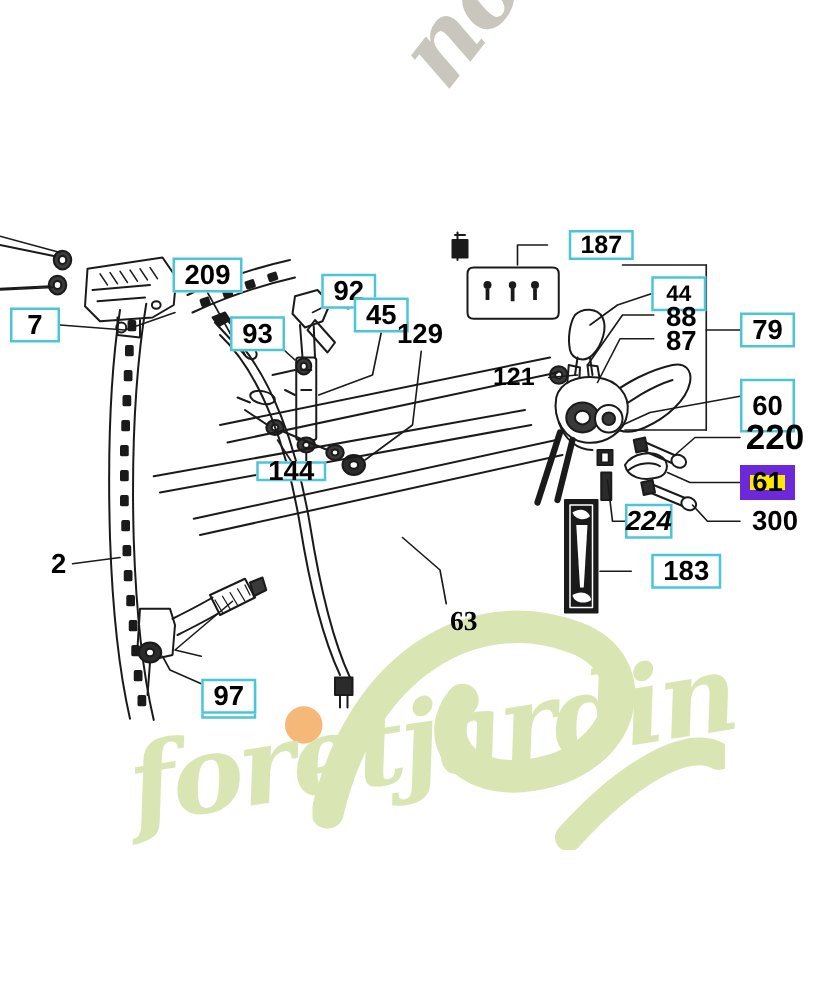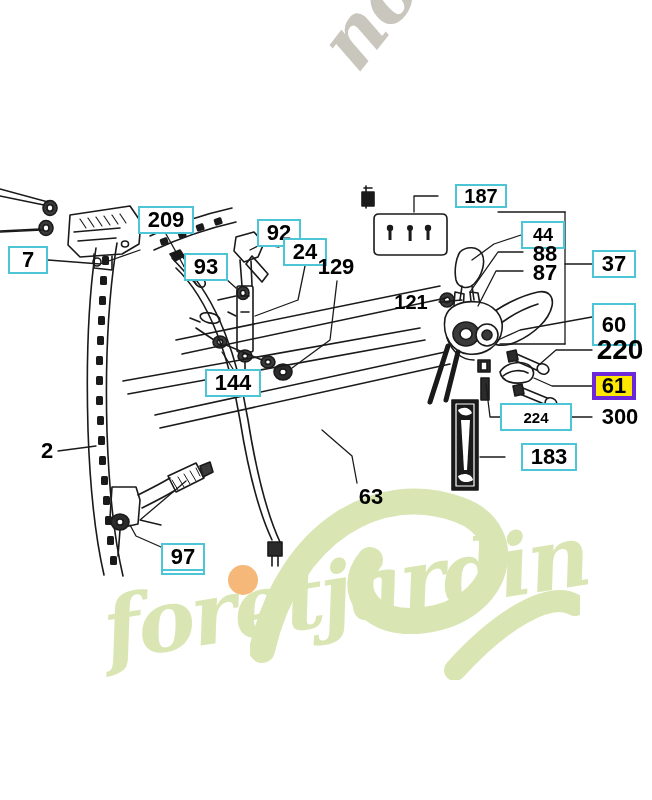--- a/index.html
+++ b/index.html
@@ -33,21 +33,21 @@
     display: flex;
     align-items: center;
     justify-content: center;
     box-sizing: border-box;
   }
   .callout.boxed {
     border: 2px solid #4cc6d6;
     background: #ffffff;
   }
   .callout.highlight {
-    border: 4px solid #6d28d9;
+    border: 8px solid #6d28d9;
     background: #ffe800;
   }
   .callout.plain {
     background: transparent;
     border: none;
   }
   
   .wm {
     position: absolute;
     pointer-events: none;
@@ -354,34 +354,34 @@
         <path d="M357 483 L 352 456 L 322 430"></path>
       </g>
     </g>
   </svg>
 
   <div id="callout-layer">
       <div class="callout boxed" style="left: 8px; top: 246px; width: 40px; height: 28px; font-size: 22px;">7</div>
       <div class="callout boxed" style="left: 138px; top: 206px; width: 56px; height: 28px; font-size: 22px;">209</div>
       <div class="callout boxed" style="left: 184px; top: 253px; width: 44px; height: 28px; font-size: 22px;">93</div>
       <div class="callout boxed" style="left: 257px; top: 219px; width: 44px; height: 28px; font-size: 22px;">92</div>
-      <div class="callout boxed" style="left: 283px; top: 238px; width: 44px; height: 28px; font-size: 22px;">24</div>
+      <div class="callout boxed" style="left: 283px; top: 238px; width: 44px; height: 28px; font-size: 22px;">45</div>
       <div class="callout plain" style="left: 308px; top: 253px; width: 56px; height: 28px; font-size: 22px;">129</div>
-      <div class="callout boxed" style="left: 205px; top: 369px; width: 56px; height: 28px; font-size: 22px; text-align: right;">144</div>
+      <div class="callout boxed" style="left: 205px; top: 369px; width: 56px; height: 16px; font-size: 22px; text-align: right;">144</div>
       <div class="callout plain" style="left: 36px; top: 437px; width: 22px; height: 28px; font-size: 22px;">2</div>
       <div class="callout boxed" style="left: 161px; top: 511px; width: 44px; height: 28px; font-size: 22px; margin-top: 36px;">99</div>
       <div class="callout boxed" style="left: 161px; top: 543px; width: 44px; height: 28px; font-size: 22px;">97</div>
       <div class="callout boxed" style="left: 455px; top: 184px; width: 52px; height: 24px; font-size: 20px;">187</div>
       <div class="callout plain" style="left: 383px; top: 288px; width: 56px; height: 28px; font-size: 20px;">121</div>
       <div class="callout boxed" style="left: 521px; top: 221px; width: 44px; height: 28px; font-size: 18px;">44</div>
       <div class="callout plain" style="left: 523px; top: 240px; width: 44px; height: 28px; font-size: 22px;">88</div>
       <div class="callout plain" style="left: 523px; top: 259px; width: 44px; height: 28px; font-size: 22px;">87</div>
-      <div class="callout boxed" style="left: 592px; top: 250px; width: 44px; height: 28px; font-size: 22px;">37</div>
+      <div class="callout boxed" style="left: 592px; top: 250px; width: 44px; height: 28px; font-size: 22px;">79</div>
       <div class="callout boxed" style="left: 592px; top: 303px; width: 44px; height: 43px; font-size: 22px;">60</div>
       <div class="callout plain" style="left: 592px; top: 336px; width: 56px; height: 28px; font-size: 28px;">220</div>
       <div class="callout highlight" style="left: 592px; top: 372px; width: 44px; height: 28px; font-size: 22px;">61</div>
       <div class="callout plain" style="left: 592px; top: 403px; width: 56px; height: 28px; font-size: 22px;">300</div>
-      <div class="callout boxed" style="left: 500px; top: 403px; width: 72px; height: 28px; font-size: 15px;">224</div>
+      <div class="callout boxed" style="left: 500px; top: 403px; width: 38px; height: 28px; font-size: 22px; font-style: italic;">224</div>
       <div class="callout boxed" style="left: 505px; top: 443px; width: 56px; height: 28px; font-size: 22px; margin-left: 16px;">183</div>
-      <div class="callout plain" style="left: 349px; top: 483px; width: 44px; height: 28px; font-size: 22px;">63</div>
+      <div class="callout plain" style="left: 349px; top: 483px; width: 44px; height: 28px; font-size: 22px; font-family: Liberation Serif, serif;">63</div>
     </div>
 
 </div>
 
 </body></html>

